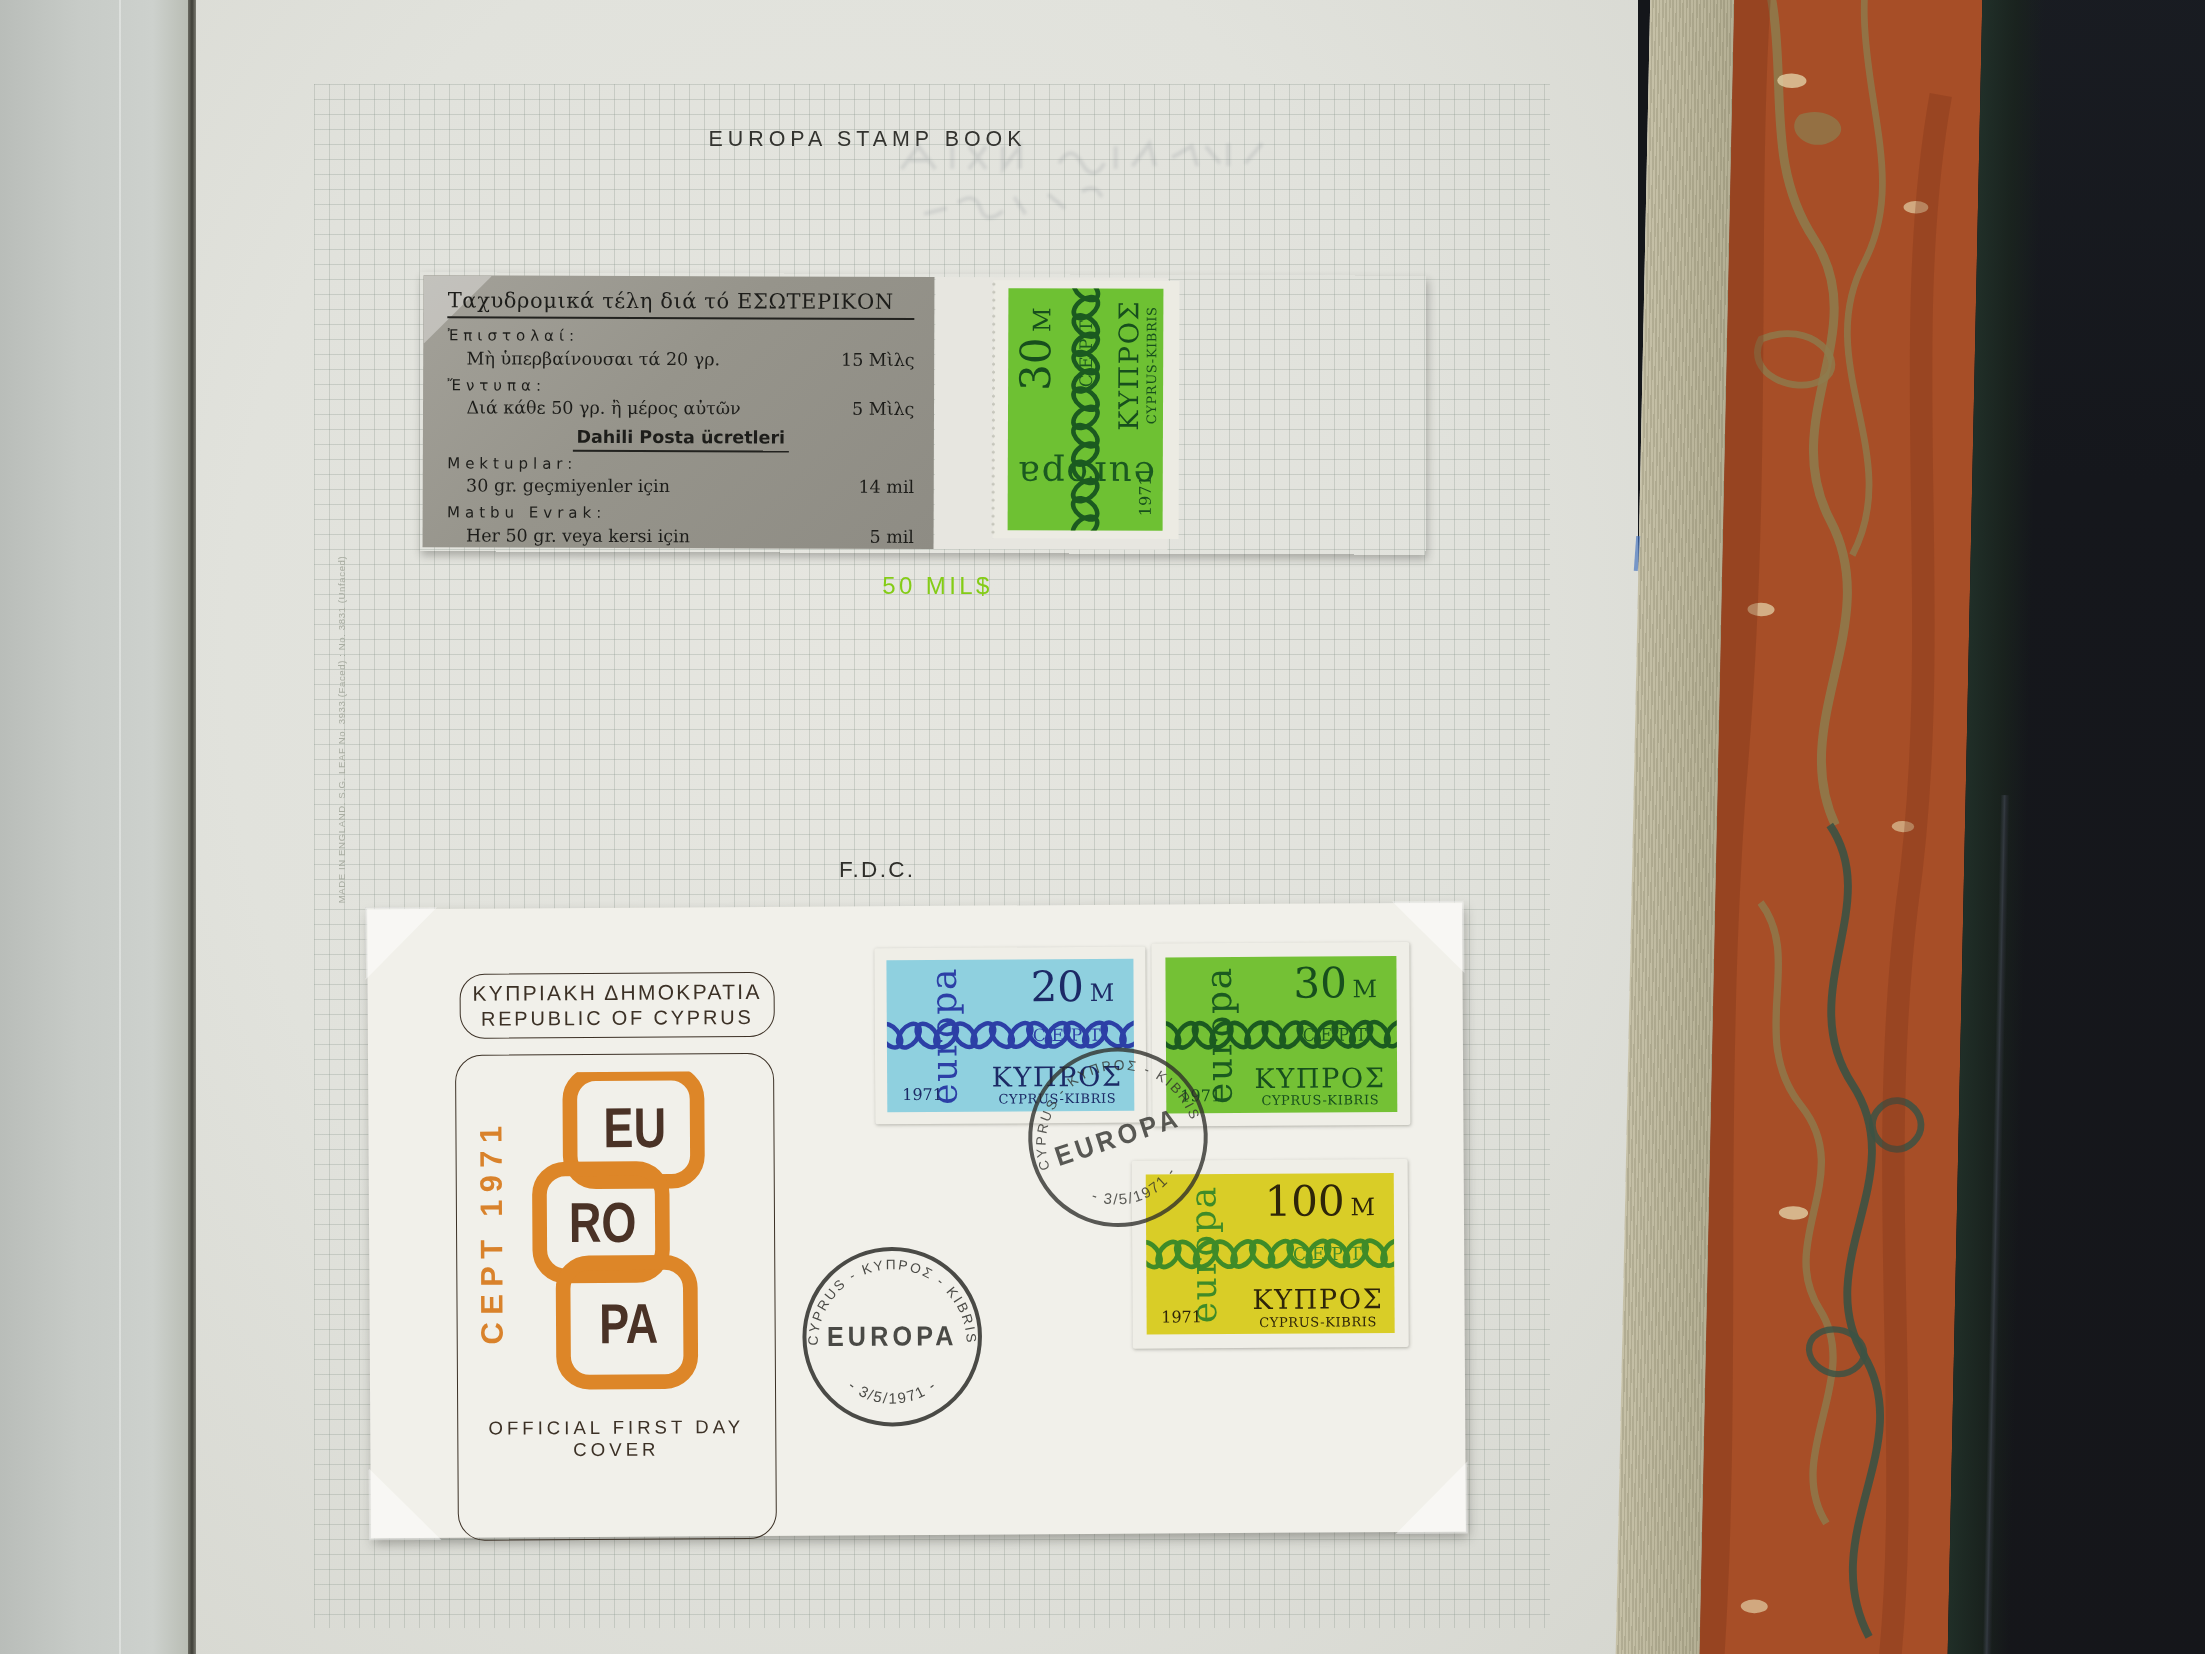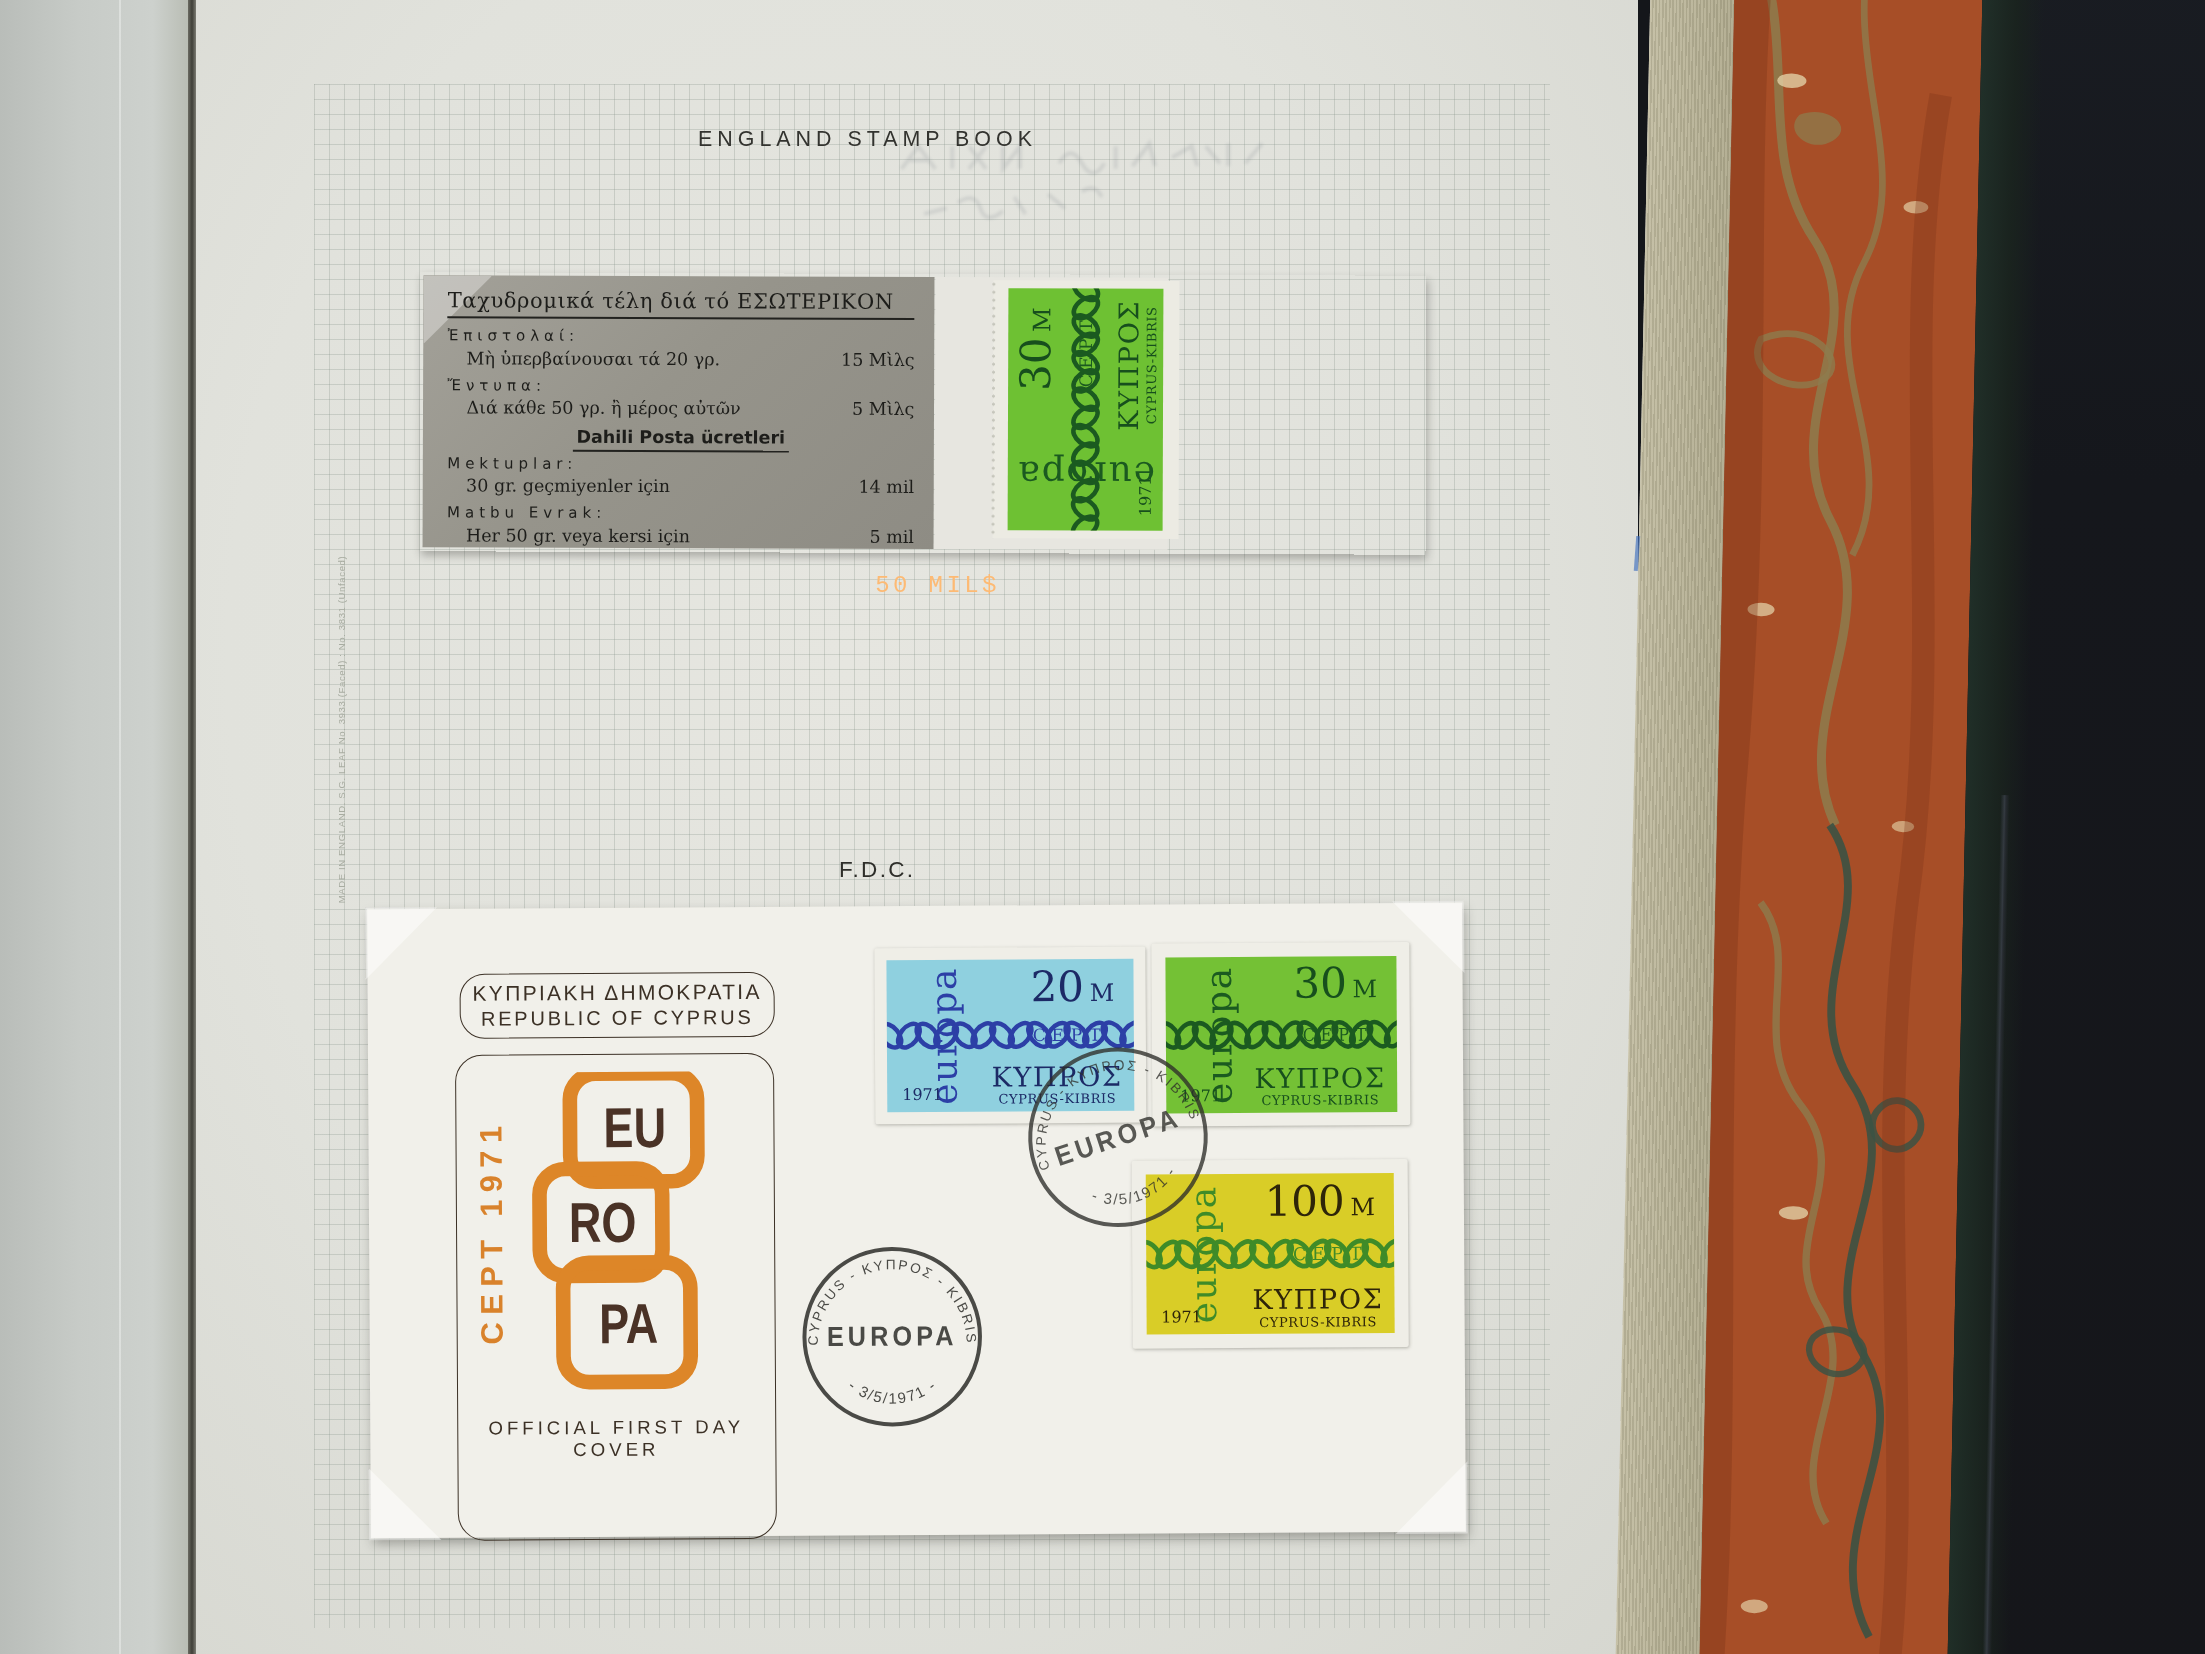--- a/index.html
+++ b/index.html
@@ -30,22 +30,22 @@
     background:linear-gradient(to right,#22332a,#1a241e 55%,rgba(20,22,26,0) 100%);opacity:.85;}
   #cover-ridge{position:absolute;left:367px;top:845px;width:9px;height:912px;
     background:linear-gradient(to right,transparent,#3a4049 45%,#2a2e35 60%,transparent);opacity:.8;}
   #pen-mark{left:1635px;top:536px;width:4px;height:35px;background:#3f6fbe;opacity:.65;transform:rotate(4deg);}
 
   
   #page-title{left:642px;top:127px;width:451px;text-align:center;color:#33332f;
     font-family:"Liberation Sans",sans-serif;font-size:21.4px;letter-spacing:5px;}
   #margin-note{left:144px;top:724px;width:394px;transform:rotate(-90deg);transform-origin:50% 50%;
     text-align:center;color:#a8aca1;font-family:"Liberation Sans",sans-serif;font-size:9.6px;letter-spacing:0.6px;}
-  #booklet-caption{left:811px;top:572px;width:253px;text-align:center;color:#fdba74;
-    font-family:Liberation Mono, monospace;font-size:24px;letter-spacing:3.4px;}
+  #booklet-caption{left:811px;top:572px;width:253px;text-align:center;color:#84cc16;
+    font-family:Liberation Sans, sans-serif;font-size:24px;letter-spacing:3.4px;}
   #fdc-caption{left:839px;top:857px;width:197px;color:#2e2e2a;
     font-family:"Liberation Sans",sans-serif;font-size:22.5px;letter-spacing:2.3px;}
   .ghost{opacity:.14;filter:blur(1.7px);}
 
   
   #booklet{left:420px;top:274px;width:1006px;height:279px;transform:rotate(.2deg);
     box-shadow:1.7px 4.5px 9px rgba(40,40,35,.30);}
   .gray-panel{position:absolute;top:3.4px;height:272px;color:#1d1d1a;
     background:linear-gradient(135deg,#a3a199 0%,#96948b 45%,#8e8c84 100%);}
   #bk-left{left:3.4px;width:511px;padding:0;}
@@ -145,21 +145,21 @@
         <path d="M0,0 L70,0 C40,400 90,900 50,1500 C20,2100 70,2600 40,3120 L0,3120 Z" fill="#7a3318" opacity=".35"></path>
         <path d="M370,260 C300,700 400,1200 340,1700 C290,2200 380,2700 330,3120" stroke="#7a3318" stroke-width="40" fill="none" opacity=".3"></path>
       </svg>
     </div>
     <div id="cover-dark"></div>
     <div id="leather-edge"></div>
     <div id="cover-ridge"></div>
   </div>
   <div class="abs" id="pen-mark"></div>
 
-  <div class="abs" id="page-title">ENGLAND STAMP BOOK</div>
+  <div class="abs" id="page-title">EUROPA STAMP BOOK</div>
   <div class="abs" id="margin-note">MADE IN ENGLAND.  S.G. LEAF No. 3933 (Faced) : No. 3831 (Unfaced)</div>
   <div class="abs" id="booklet-caption">50 MIL$</div>
   <div class="abs" id="fdc-caption">F.D.C.</div>
 
   <svg class="abs ghost" style="left:879px;top:135px" width="462" height="124" viewBox="0 0 820 220">
     <g stroke="#5c6470" stroke-width="7" fill="none">
       <path d="M40,60 L70,20 L100,60 M55,45 L88,45 M130,20 L130,60 M160,20 L190,60 M190,20 L160,60 M220,20 L220,60 L250,20 L250,60"></path>
       <path d="M320,50 q20,-35 40,0 q20,35 40,0 M420,20 l0,40 M450,55 l30,-40 l10,40"></path>
       <path d="M80,140 l40,-10 M140,120 q30,-20 40,10 q10,30 40,5 M240,110 l20,30 M300,105 l30,25 M360,100 q25,-15 35,10"></path>
       <path d="M520,40 l35,-20 l10,35 M580,20 l25,30 M620,15 l0,40 M650,50 l30,-35"></path>

